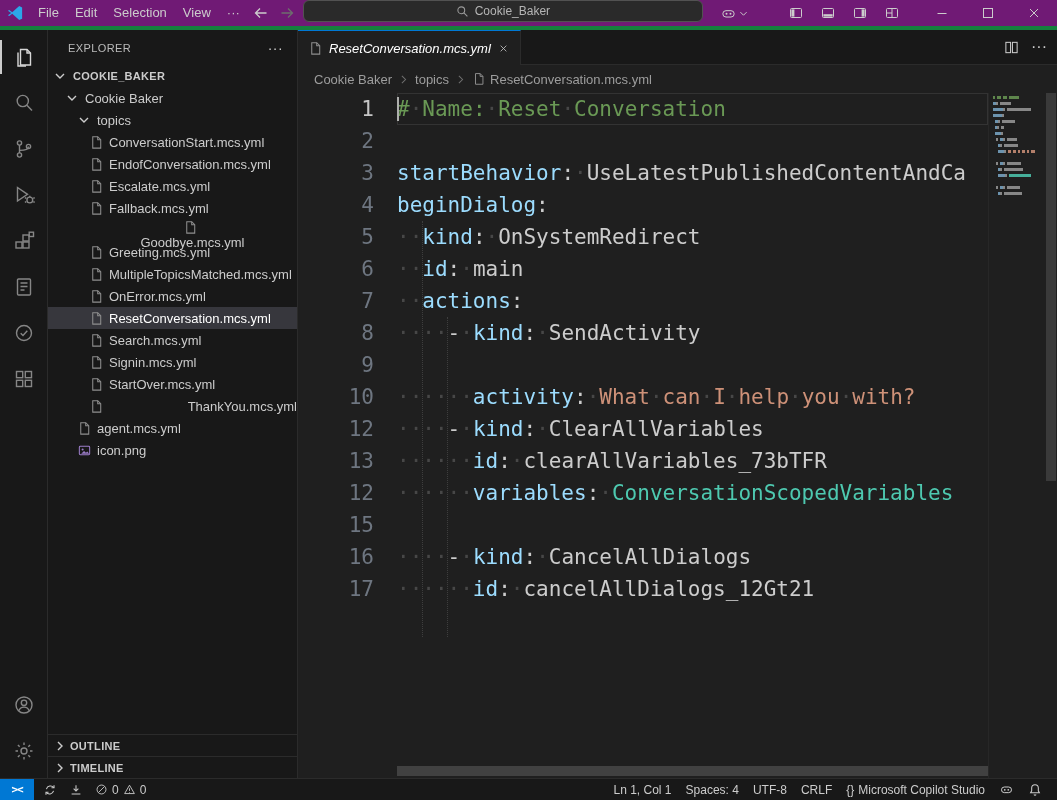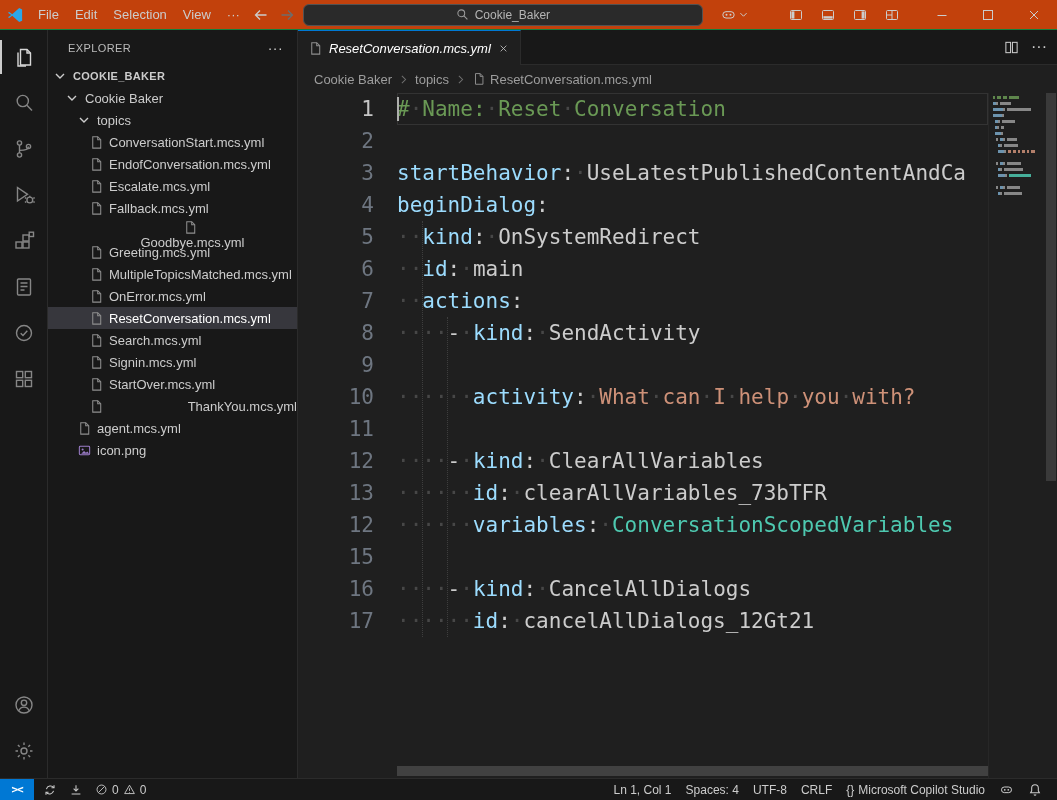--- a/index.html
+++ b/index.html
@@ -1,21 +1,21 @@
 <!DOCTYPE html>
 <html><head>
 <meta charset="utf-8">
 <style>
   *{box-sizing:border-box;margin:0;padding:0}
   html,body{width:1057px;height:800px;overflow:hidden;background:#1f1f1f;
     font-family:"Liberation Sans","DejaVu Sans",sans-serif;color:#ccc;}
   .window{width:1057px;height:800px;display:flex;flex-direction:column;background:#181818}
 
   
-  .titlebar{height:30px;flex:none;display:flex;align-items:center;background:#c2410c;border-bottom:1px solid #15803d;font-size:13px;color:#cccccc}
+  .titlebar{height:30px;flex:none;display:flex;background:#701a75;border-bottom:4px solid #15803d;font-size:13px;color:#cccccc}
   .tb-left{display:flex;align-items:center;height:100%}
   .logo{width:30px;display:flex;justify-content:center;align-items:center}
   .menu{padding:0 8px;height:22px;line-height:22px;border-radius:4px;cursor:default}
   .tb-btn{width:26px;height:26px;display:flex;align-items:center;justify-content:center;color:#cccccc}
   .tb-btn.dim{color:#6d6d6d}
   .command-center{flex:1;max-width:400px;height:22px;margin:0 auto;background:#2a2a2a;border:1px solid #525252;border-radius:6px;
     display:flex;align-items:center;justify-content:center;gap:6px;color:#b5b5b5;font-size:12px}
   .tb-right{display:flex;align-items:center;height:100%;margin-left:8px}
   .copilot-btn{display:flex;align-items:center;gap:1px;padding:0 6px;color:#cccccc}
   .layout-group{display:flex;align-items:center;gap:6px;margin:0 14px 0 28px}
@@ -449,20 +449,38 @@
             <span class="tree-ic">
               <svg width="15" height="15" viewBox="0 0 16 16">
                 <rect x="2.5" y="3.5" width="11" height="9" rx="1" fill="none" stroke="#9b7cc8" stroke-width="1.1"></rect>
                 <circle cx="6" cy="7" r="1.1" fill="#9b7cc8"></circle>
                 <path d="M4.5 11.5 7.5 8.5l2 2 1.5-1.5 2 2.5z" fill="#9b7cc8"></path>
               </svg>
             </span>
             <span>icon.png</span>
           </div>
         </div>
+      <div class="sidebar-panels">
+        <div class="panel-row">
+          <span class="tree-ic">
+            <svg width="16" height="16" viewBox="0 0 16 16" fill="none" stroke="#cccccc" stroke-width="1.4">
+                <path d="M6 4l4 4-4 4"></path>
+              </svg>
+          </span>
+          <span>OUTLINE</span>
+        </div>
+        <div class="panel-row">
+          <span class="tree-ic">
+            <svg width="16" height="16" viewBox="0 0 16 16" fill="none" stroke="#cccccc" stroke-width="1.4">
+                <path d="M6 4l4 4-4 4"></path>
+              </svg>
+          </span>
+          <span>TIMELINE</span>
+        </div>
+      </div>
     </div>
 
     <div class="editor-col">
       <div class="tabbar">
         <div class="tab">
           <span>
             <svg width="15" height="15" viewBox="0 0 16 16">
                 <path d="M4 1.8h5.3L12.5 5v9H4z" fill="none" stroke="#8f8f8f" stroke-width="1.1"></path>
                 <path d="M9.3 1.8V5h3.2" fill="none" stroke="#8f8f8f" stroke-width="1.1"></path>
               </svg>
@@ -518,21 +536,20 @@
             <div class="code-line active"><span class="ln">1</span><span class="lt"><span class="cursor"></span><span class="tok-c">#</span><span class="tok-w">·</span><span class="tok-c">Name:</span><span class="tok-w">·</span><span class="tok-c">Reset</span><span class="tok-w">·</span><span class="tok-c">Conversation</span></span></div>
             <div class="code-line"><span class="ln">2</span></div>
             <div class="code-line"><span class="ln">3</span><span class="lt"><span class="tok-k">startBehavior</span><span class="tok-p">:</span><span class="tok-w">·</span><span class="tok-v">UseLatestPublishedContentAndCa</span></span></div>
             <div class="code-line"><span class="ln">4</span><span class="lt"><span class="tok-k">beginDialog</span><span class="tok-p">:</span></span></div>
             <div class="code-line"><span class="ln">5</span><span class="lt"><span class="tok-w">··</span><span class="tok-k">kind</span><span class="tok-p">:</span><span class="tok-w">·</span><span class="tok-v">OnSystemRedirect</span></span></div>
             <div class="code-line"><span class="ln">6</span><span class="lt"><span class="tok-w">··</span><span class="tok-k">id</span><span class="tok-p">:</span><span class="tok-w">·</span><span class="tok-v">main</span></span></div>
             <div class="code-line"><span class="ln">7</span><span class="lt"><span class="tok-w">··</span><span class="tok-k">actions</span><span class="tok-p">:</span></span></div>
             <div class="code-line"><span class="ln">8</span><span class="lt"><span class="tok-w">····</span><span class="tok-p">-</span><span class="tok-w">·</span><span class="tok-k">kind</span><span class="tok-p">:</span><span class="tok-w">·</span><span class="tok-v">SendActivity</span></span></div>
             <div class="code-line"><span class="ln">9</span></div>
             <div class="code-line"><span class="ln">10</span><span class="lt"><span class="tok-w">······</span><span class="tok-k">activity</span><span class="tok-p">:</span><span class="tok-w">·</span><span class="tok-s">What</span><span class="tok-w">·</span><span class="tok-s">can</span><span class="tok-w">·</span><span class="tok-s">I</span><span class="tok-w">·</span><span class="tok-s">help</span><span class="tok-w">·</span><span class="tok-s">you</span><span class="tok-w">·</span><span class="tok-s">with?</span></span></div>
-            <div class="code-line"><span class="ln">11</span><span class="lt"></span></div>
             <div class="code-line"><span class="ln">12</span><span class="lt"><span class="tok-w">····</span><span class="tok-p">-</span><span class="tok-w">·</span><span class="tok-k">kind</span><span class="tok-p">:</span><span class="tok-w">·</span><span class="tok-v">ClearAllVariables</span></span></div>
             <div class="code-line"><span class="ln">13</span><span class="lt"><span class="tok-w">······</span><span class="tok-k">id</span><span class="tok-p">:</span><span class="tok-w">·</span><span class="tok-v">clearAllVariables_73bTFR</span></span></div>
             <div class="code-line"><span class="ln">12</span><span class="lt"><span class="tok-w">······</span><span class="tok-k">variables</span><span class="tok-p">:</span><span class="tok-w">·</span><span class="tok-t">ConversationScopedVariables</span></span></div>
             <div class="code-line"><span class="ln">15</span><span class="lt"></span></div>
             <div class="code-line"><span class="ln">16</span><span class="lt"><span class="tok-w">····</span><span class="tok-p">-</span><span class="tok-w">·</span><span class="tok-k">kind</span><span class="tok-p">:</span><span class="tok-w">·</span><span class="tok-v">CancelAllDialogs</span></span></div>
             <div class="code-line"><span class="ln">17</span><span class="lt"><span class="tok-w">······</span><span class="tok-k">id</span><span class="tok-p">:</span><span class="tok-w">·</span><span class="tok-v">cancelAllDialogs_12Gt21</span></span></div>
           </div>
         <div class="indent-guide guide-1"></div>
         <div class="indent-guide guide-2"></div>
         <div class="minimap">

